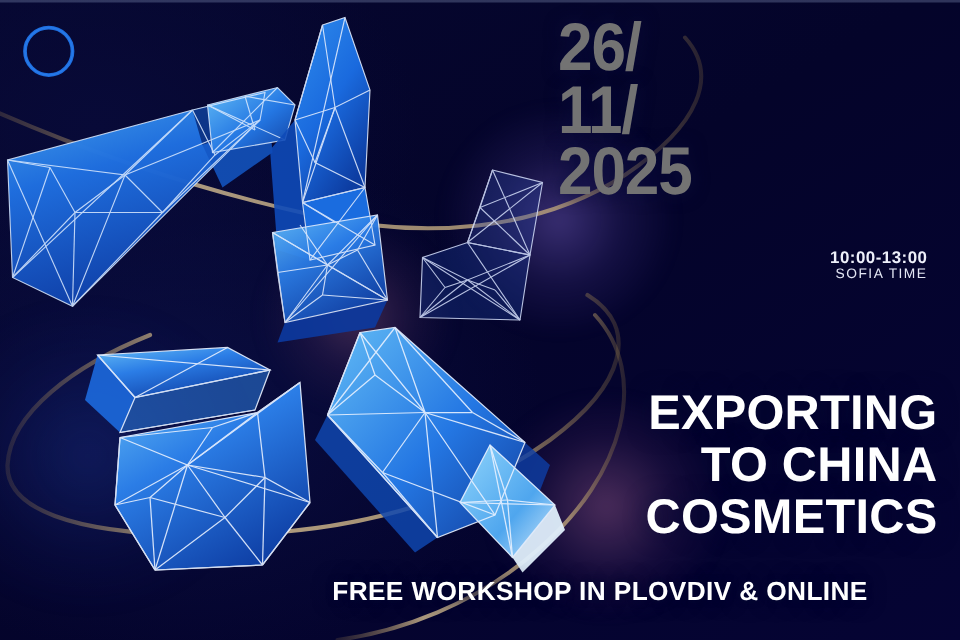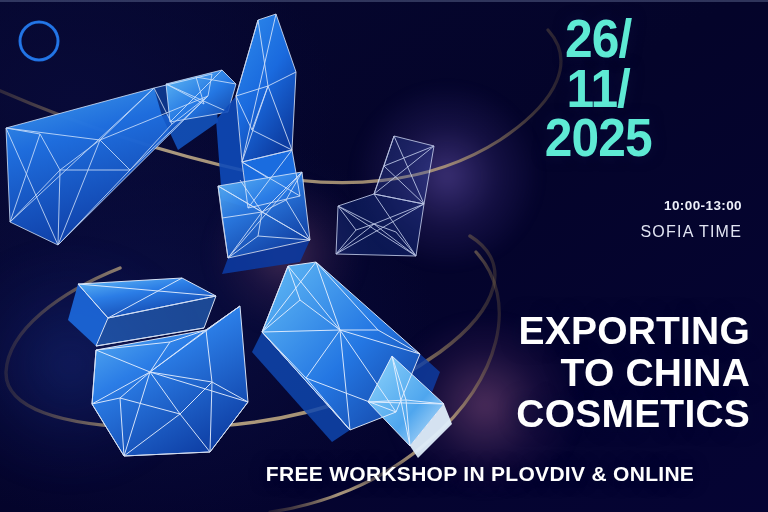--- a/index.html
+++ b/index.html
@@ -64,22 +64,22 @@
     width: 768px;
     height: 512px;
   }
 
   
   .date-block {
     position: absolute;
     right: 18px;
     top: 14px;
     width: 330px;
-    text-align: center;
-    color: #5eead4;
+    text-align: left;
+    color: #737373;
   }
   .date-line {
     display: block;
     font-size: 54px;
     line-height: 0.92;
     font-weight: 700;
     letter-spacing: -1px;
     transform: scaleX(0.92);
     transform-origin: right center;
     text-shadow: 0 0 14px rgba(10,12,60,0.9);
@@ -95,22 +95,22 @@
   .time-main {
     display: block;
     font-size: 13.5px;
     font-weight: 700;
     letter-spacing: 0.4px;
     padding-right: 8px;
     text-align: right;
   }
   .time-sub {
     display: block;
-    margin-top: 10px;
-    font-size: 16px;
+    margin-top: 0;
+    font-size: 11px;
     font-weight: 400;
     letter-spacing: 1.2px;
     padding-right: 8px;
     color: #e2e5f3;
   }
 
   .headline {
     position: absolute;
     right: 18px;
     top: 310px;

